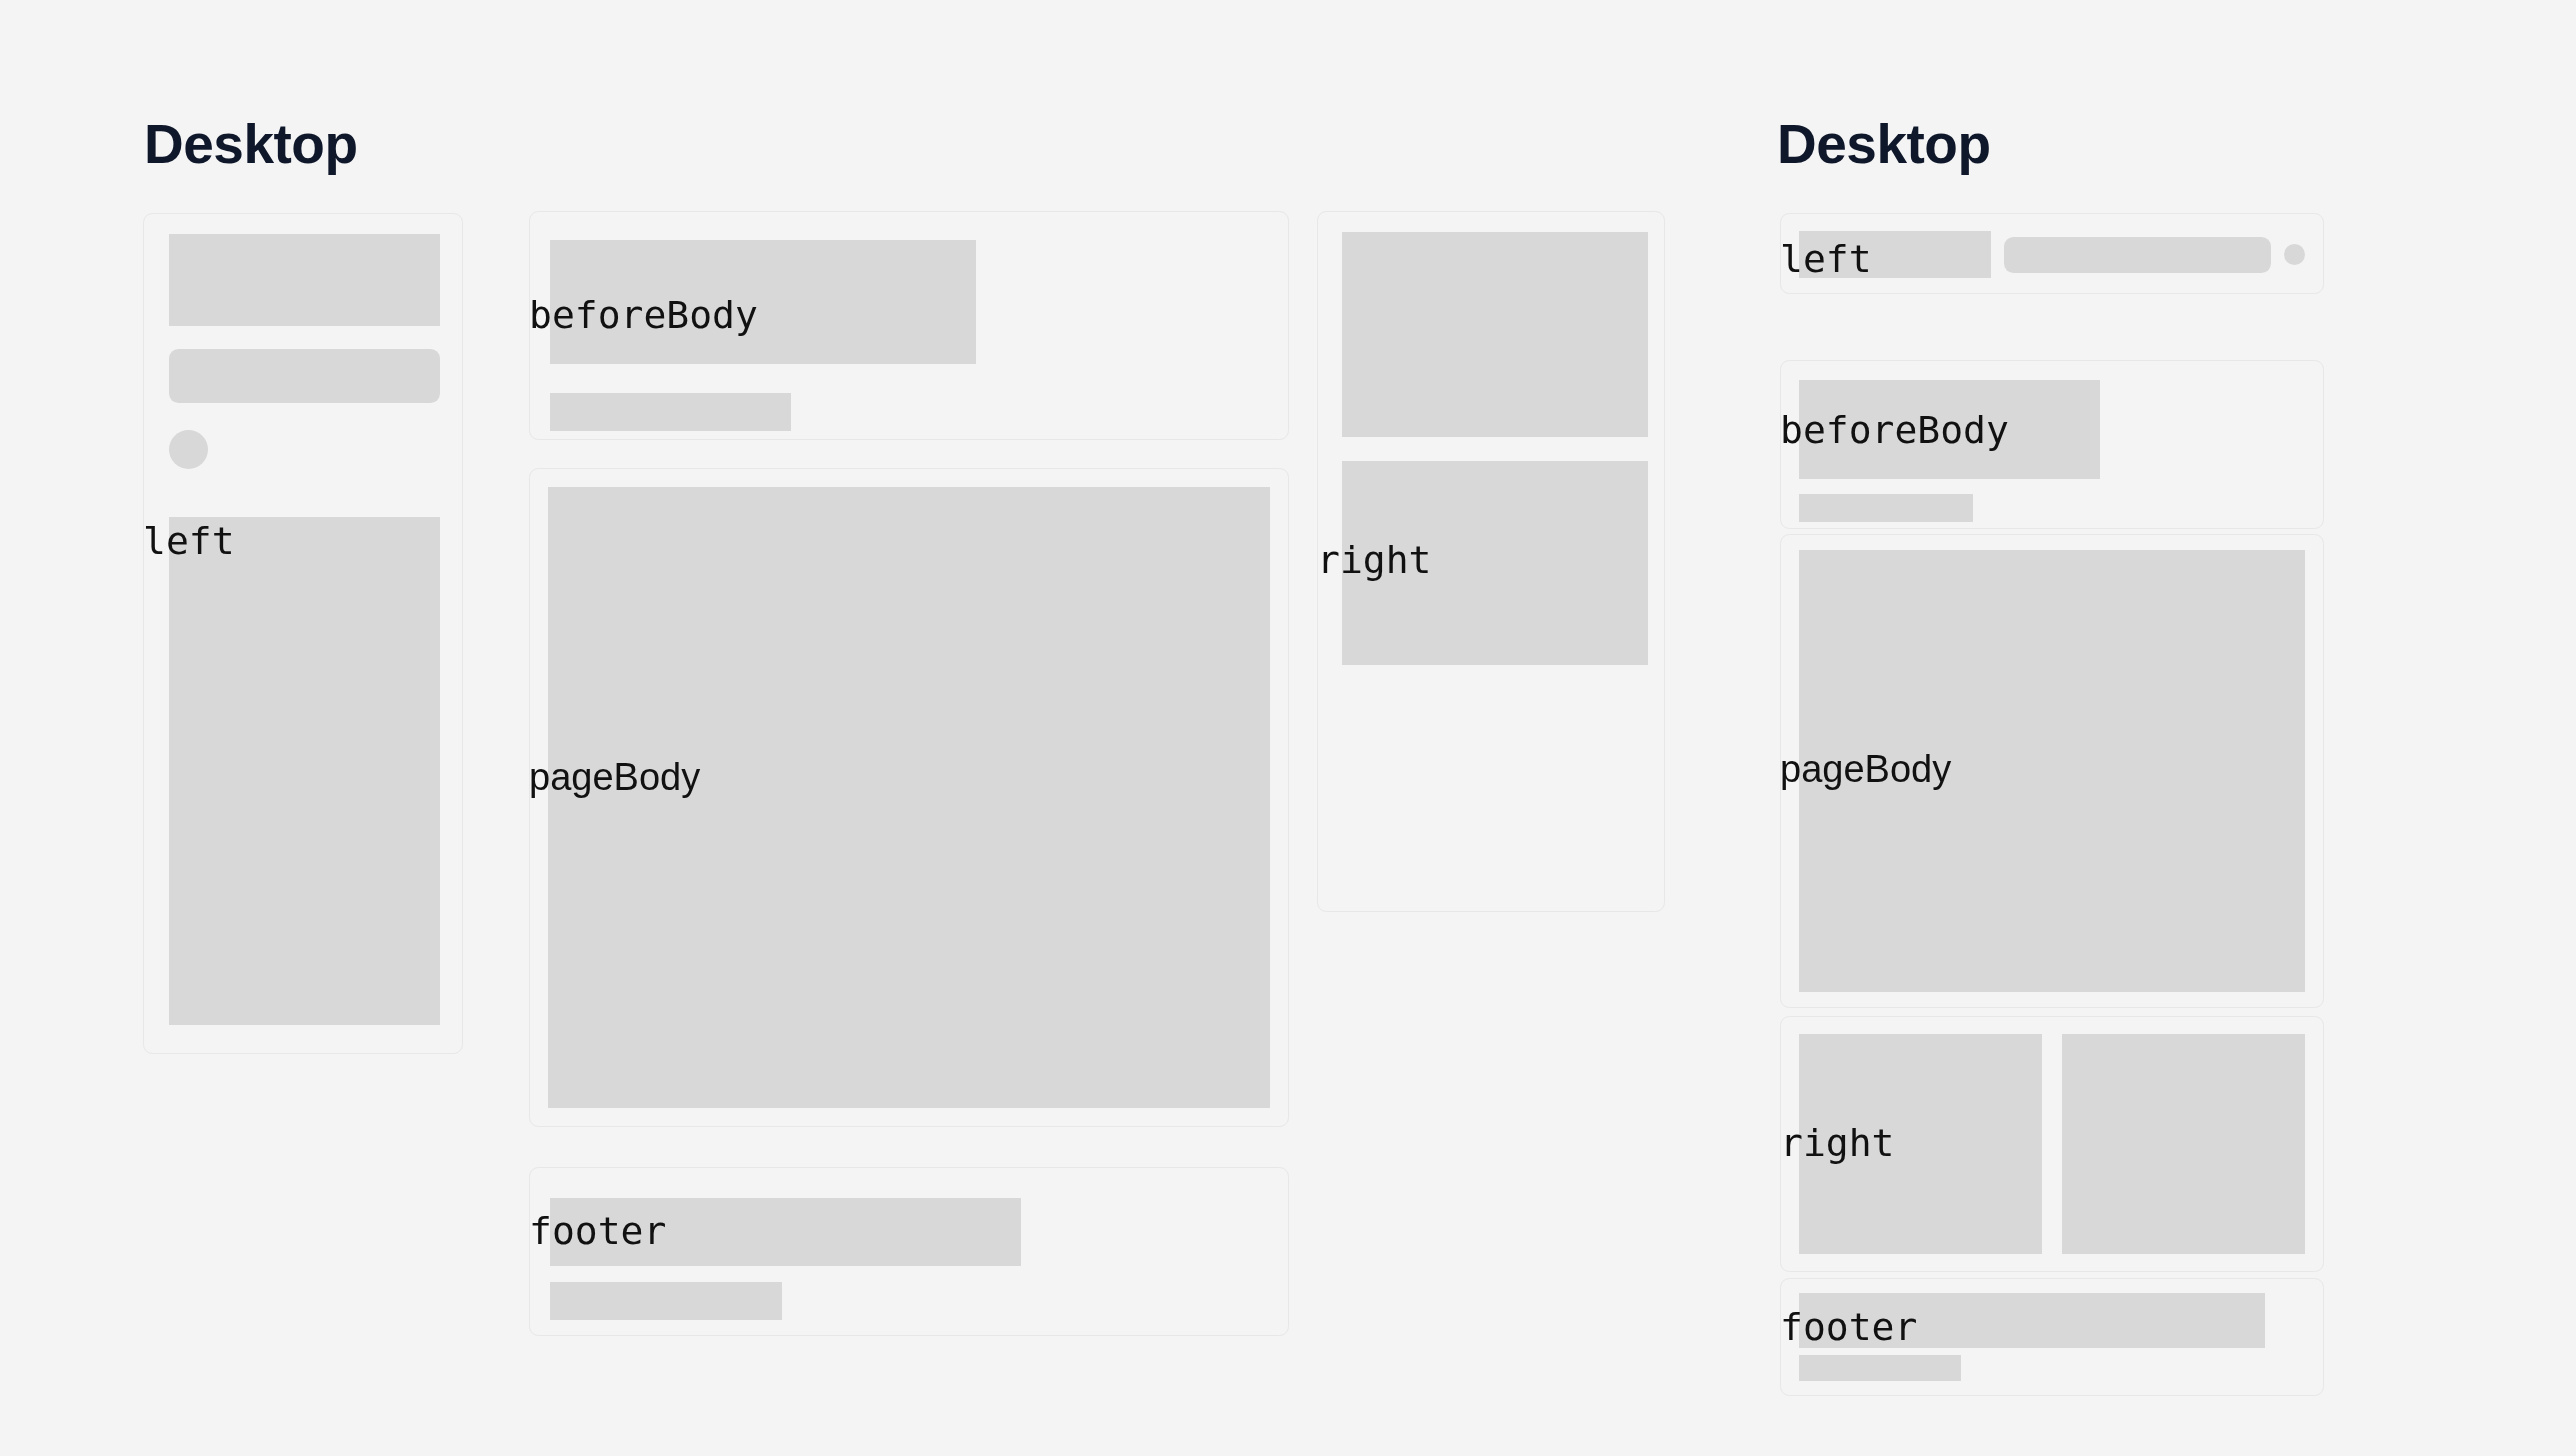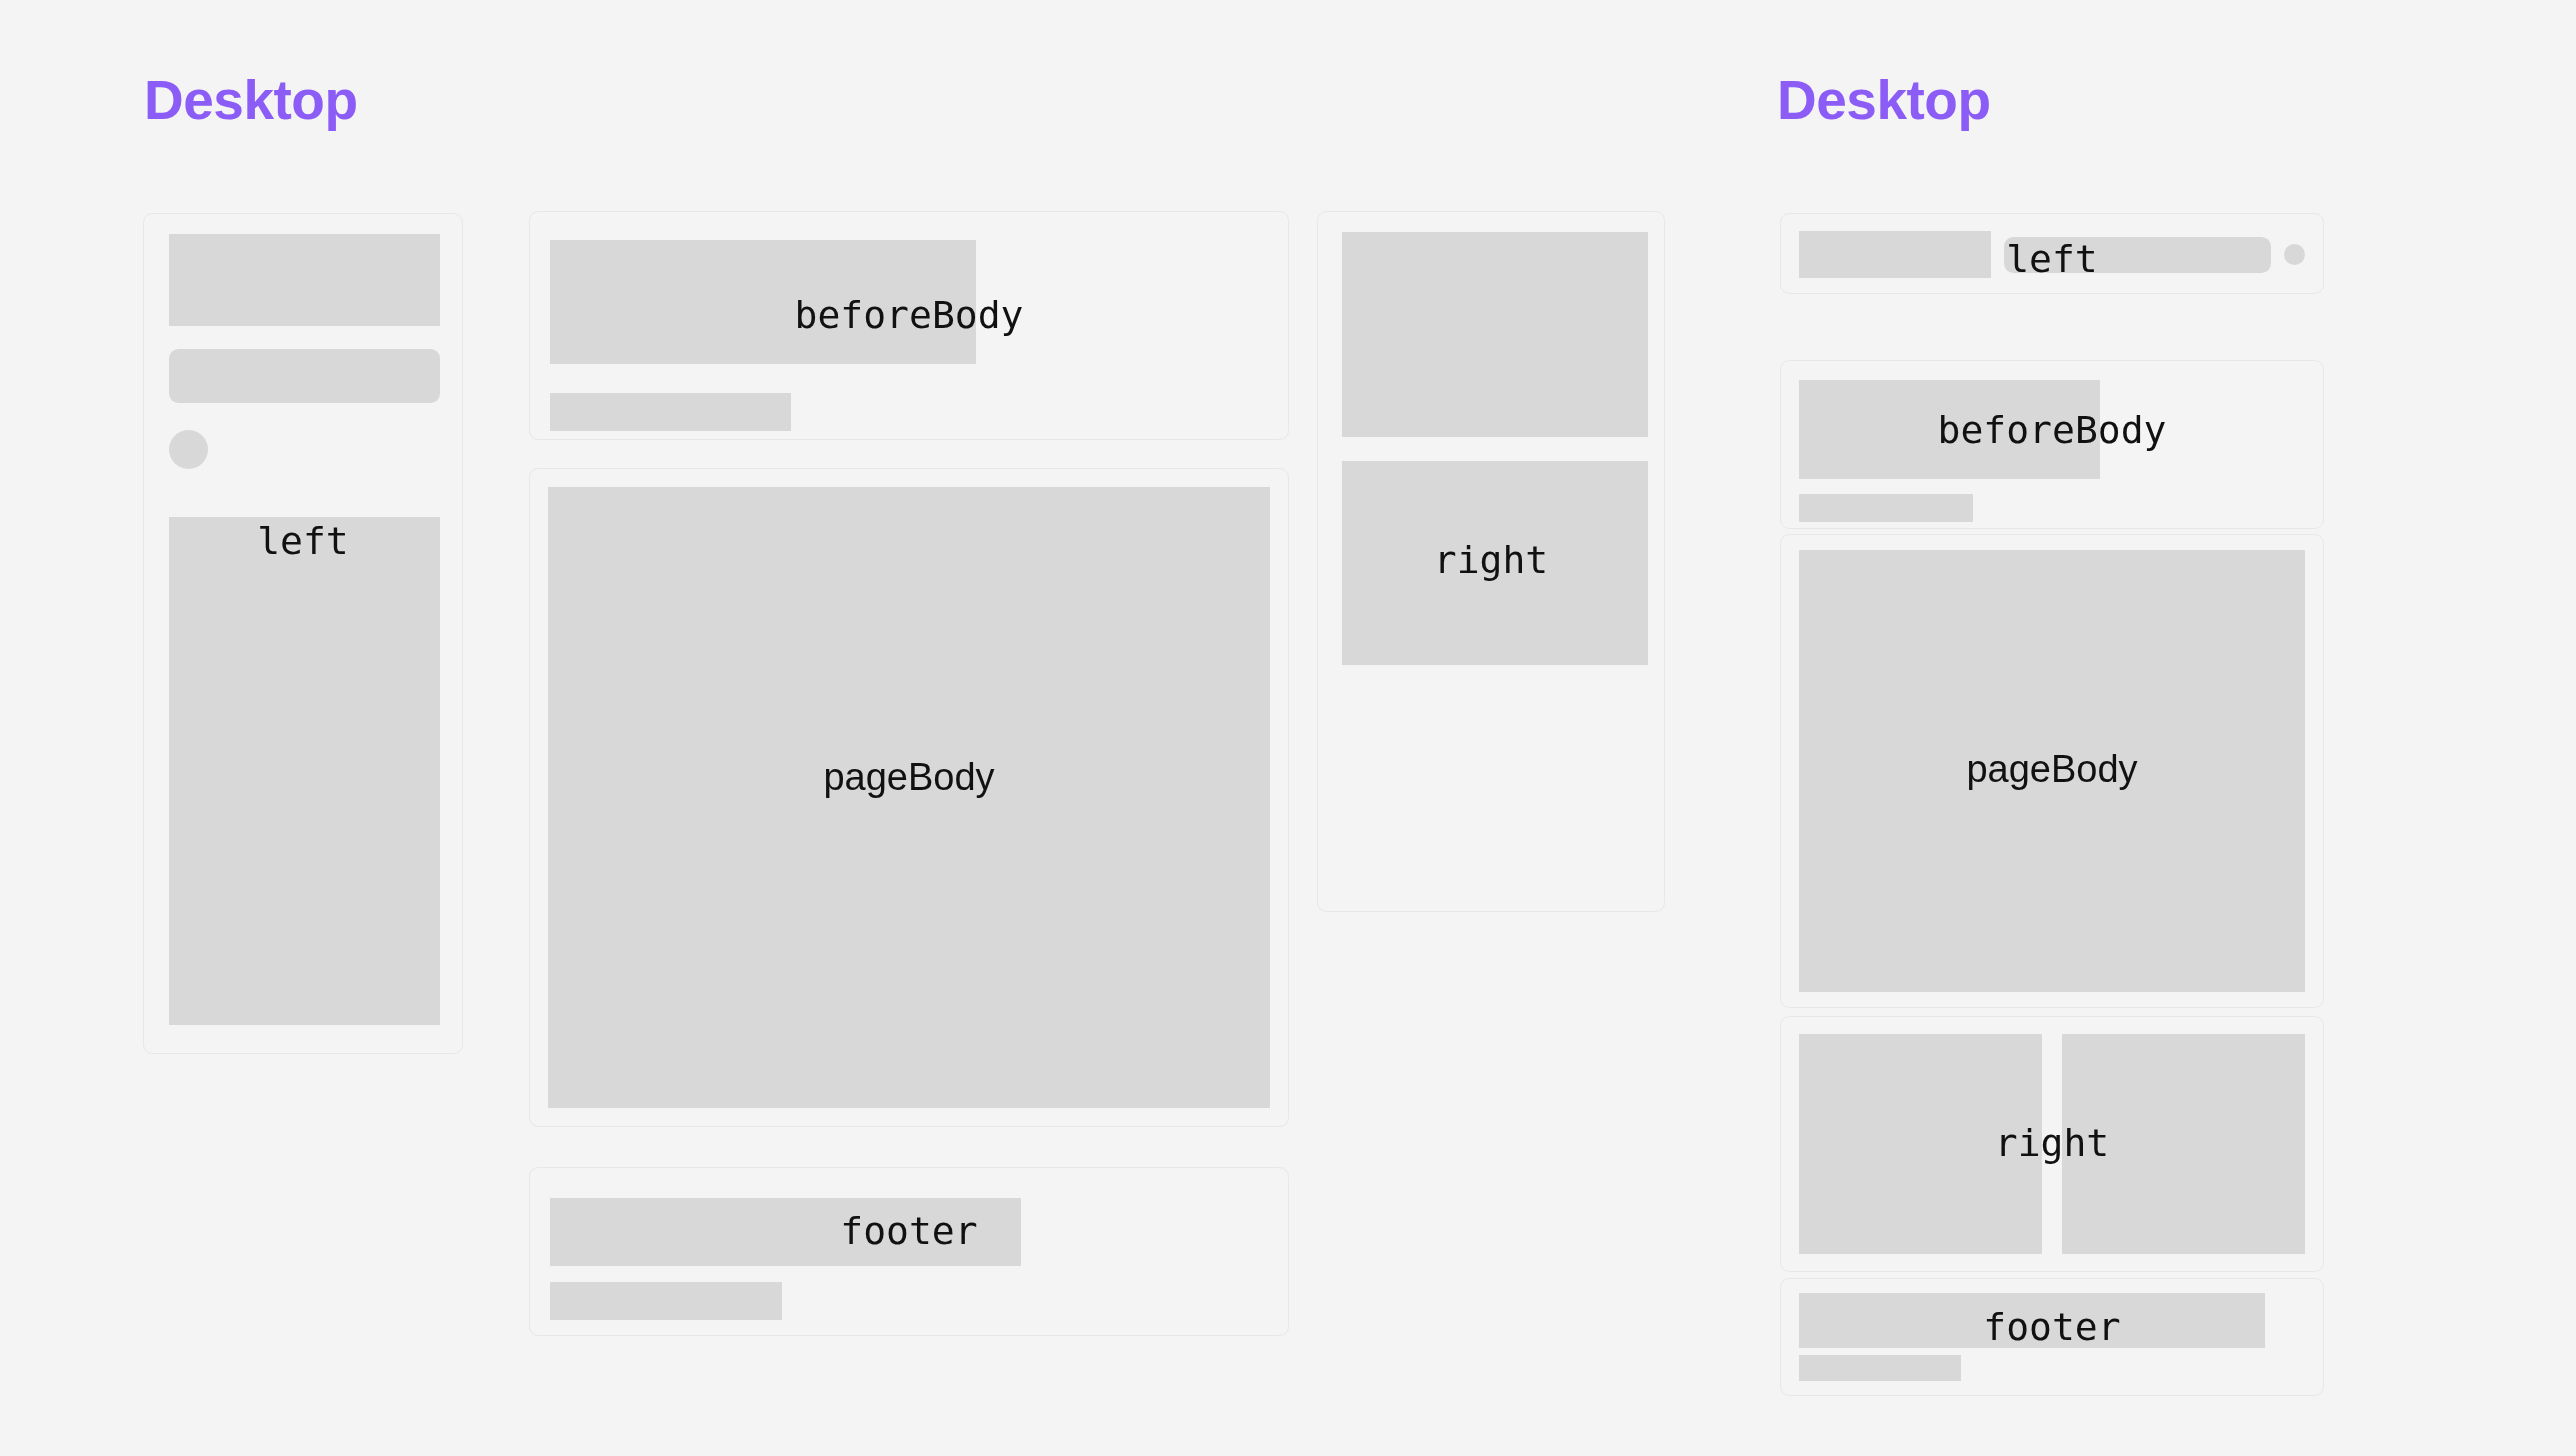--- a/index.html
+++ b/index.html
@@ -34,41 +34,42 @@
     border: 1.9px solid #e7e7e7;
     border-radius: 9.4px;
     box-sizing: border-box;
     position: relative;
   }
 
   .label {
     position: absolute;
     left: 0;
     right: 0;
-    text-align: center;
+    text-align: left;
     font-family: "DejaVu Sans Mono", "Liberation Mono", monospace;
     font-size: 38px;
     color: #111111;
     line-height: 1;
     white-space: nowrap;
     pointer-events: none;
   }
   .label-sans {
     font-family: Liberation Sans, sans-serif;
   }
 
   
   .section-title {
     position: absolute;
     font-family: "Liberation Sans", sans-serif;
     font-weight: bold;
     font-size: 55px;
-    color: #8b5cf6;
+    color: #0f172a;
     letter-spacing: -0.5px;
     line-height: 1;
+    margin-top: 44px;
   }
   #title-desktop { left: 144px; top: 73px; }
   #title-mobile  { left: 1777px; top: 73px; }
 
   
   #desktop-sidebar-card {
     position: absolute;
     left: 143px;  top: 213px;
     width: 320px; height: 841px;
   }

